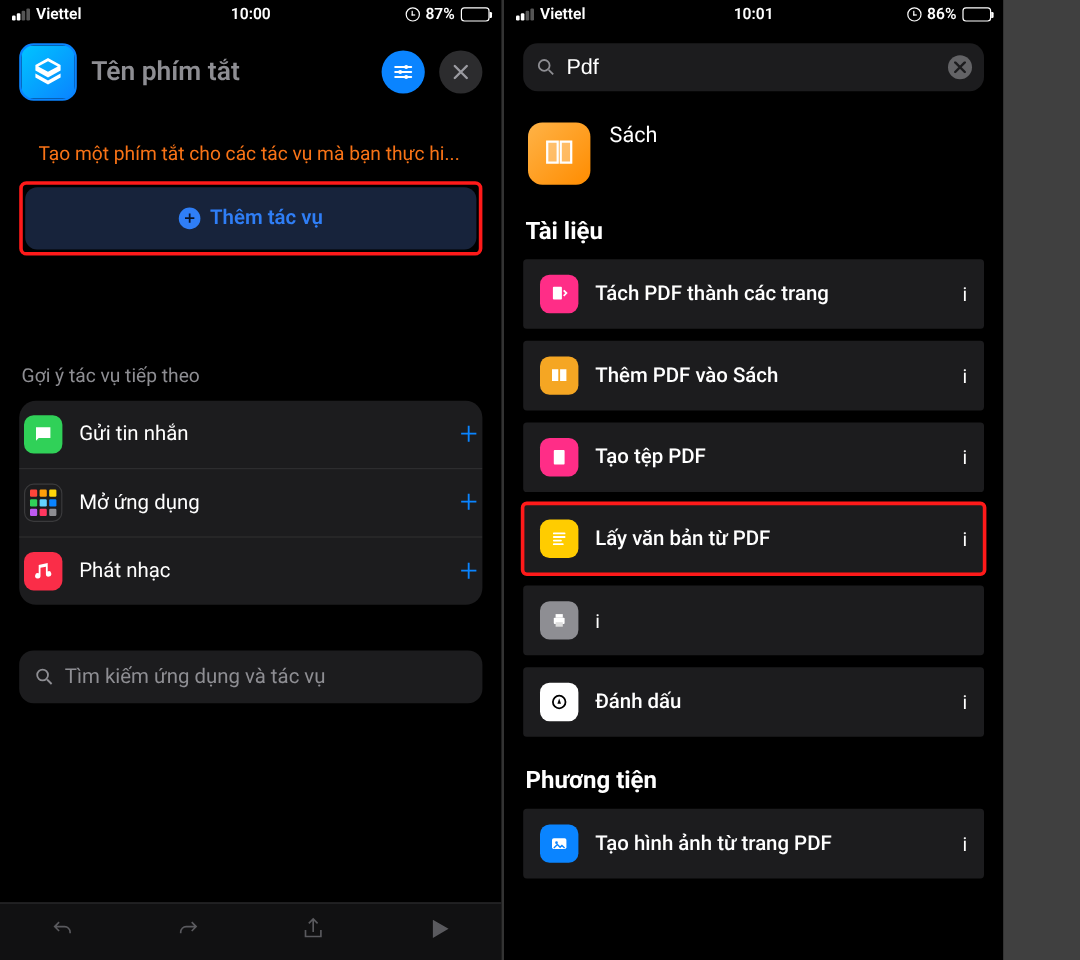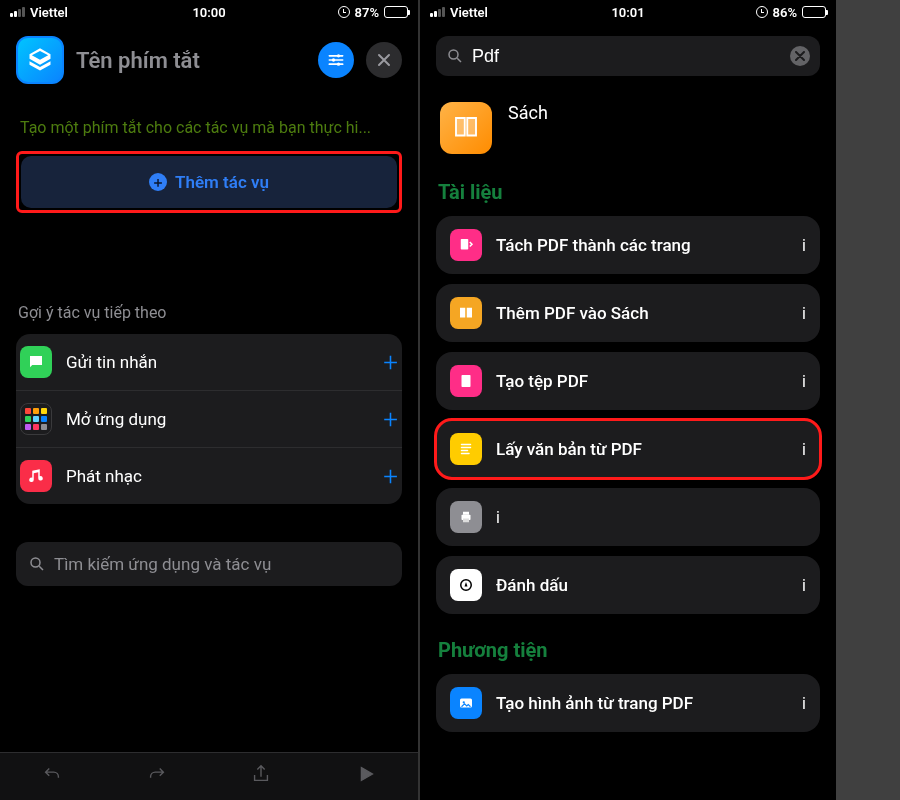--- a/index.html
+++ b/index.html
@@ -73,21 +73,21 @@
     background:#0a84ff; display:flex; align-items:center; justify-content:center;
   }
   .settings-btn svg{width:20px;height:20px;fill:#fff}
   .close-btn {
     width:36px; height:36px; border-radius:50%;
     background:#2c2c2e; display:flex; align-items:center; justify-content:center;
     color:#9a9aa0; font-size:18px; font-weight:300;
   }
 
   .body-area { flex:1; padding: 0 16px; overflow:hidden; }
-  .intro-text { color:#4d7c0f; font-size:16px; margin: 24px 0 14px 4px; white-space:nowrap; overflow:hidden; text-overflow:ellipsis;}
+  .intro-text { color:#f97316; font-size:16px; margin: 24px 0 14px 16px; white-space:nowrap; overflow:hidden; text-overflow:ellipsis;}
   .add-action-wrap {
     border: 3px solid #ff1a1a;
     border-radius: 6px;
     padding: 2px;
     margin-bottom: 90px;
   }
   .add-action-btn {
     background:#17233b;
     border-radius: 10px;
     height: 52px;
@@ -172,24 +172,24 @@
   .app-row {
     display:flex;align-items:flex-start;gap:16px;margin: 10px 0 26px 4px;
   }
   .app-tile{
     width:52px;height:52px;border-radius:12px;background:linear-gradient(135deg,#ffb347,#ff8c00);
     display:flex;align-items:center;justify-content:center;
   }
   .app-tile svg{width:30px;height:30px;fill:#fff}
   .app-label{font-size:18px;color:#fff}
 
-  .section-header{color:#15803d;font-size:20px;font-weight:700;margin:6px 0 12px 2px}
+  .section-header{color:#ffffff;font-size:20px;font-weight:700;margin:6px 0 12px 2px}
 
   .action-row{
-    background:#1c1c1e;border-radius:16px;margin-bottom:10px;
+    background:#1c1c1e;border-radius:3px;margin-bottom:10px;
     display:flex;align-items:center;gap:14px;padding:13px 14px;
   }
   .action-row.highlighted{
     outline:3px solid #ff1a1a; outline-offset:-1px;
   }
   .action-row .label{flex:1;font-size:17px;color:#fff;font-weight:500}
 
   .media-section{margin-top:24px}
 </style>
 </head>

